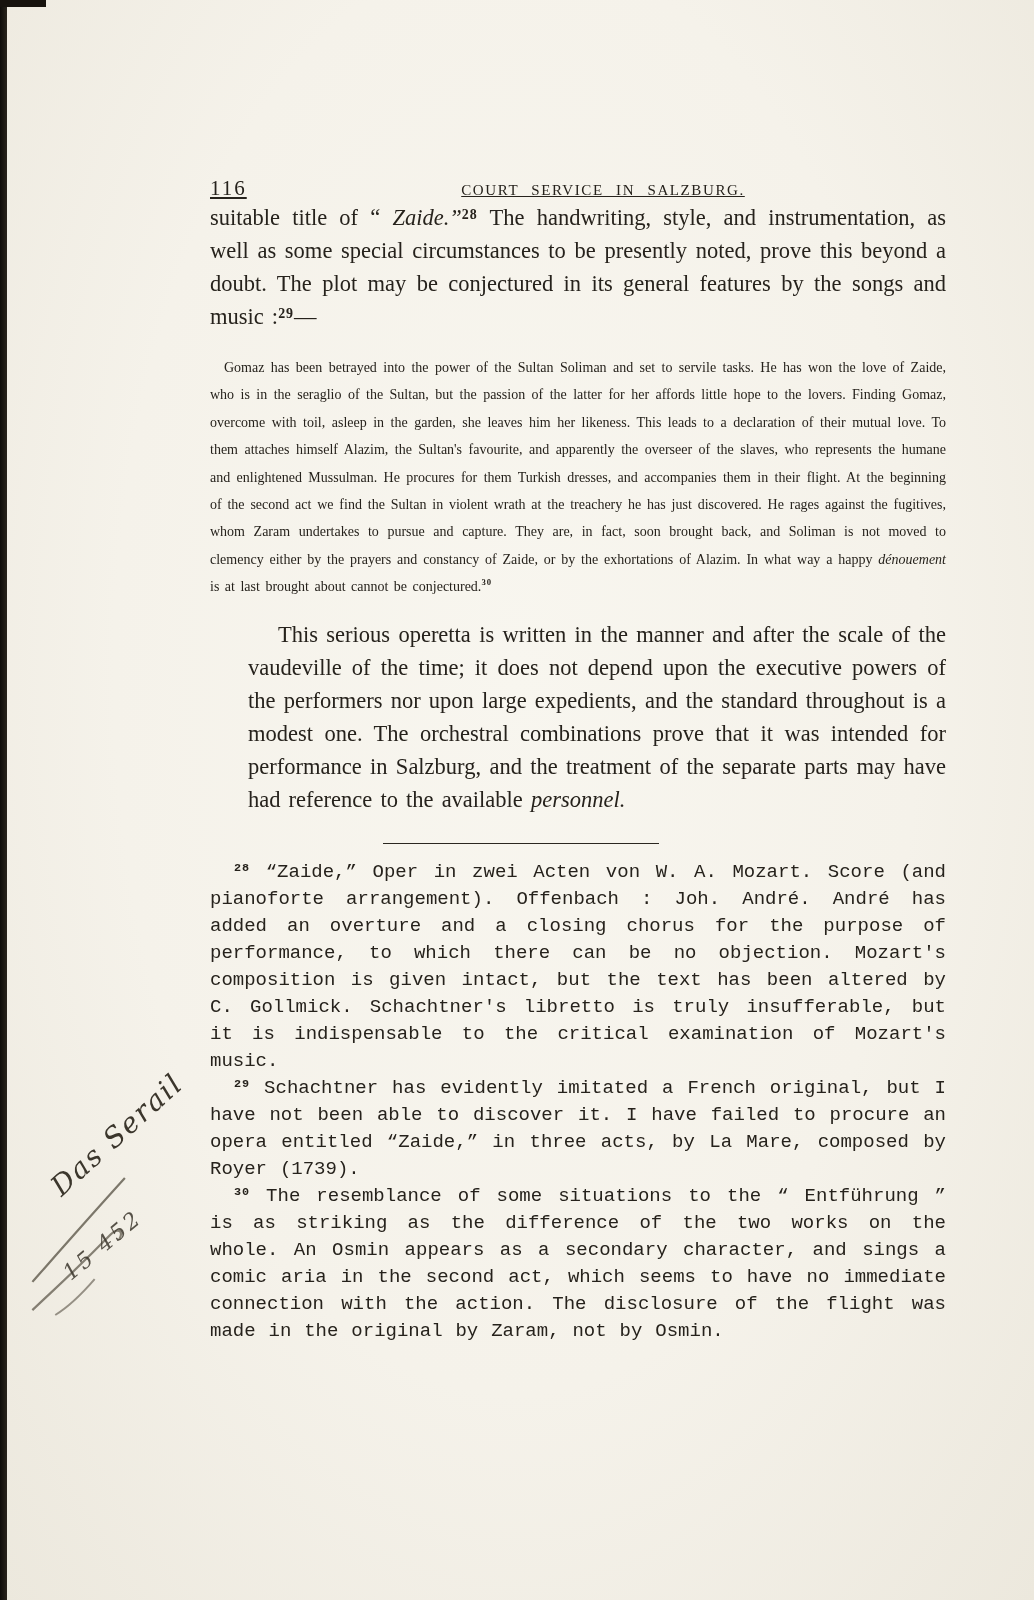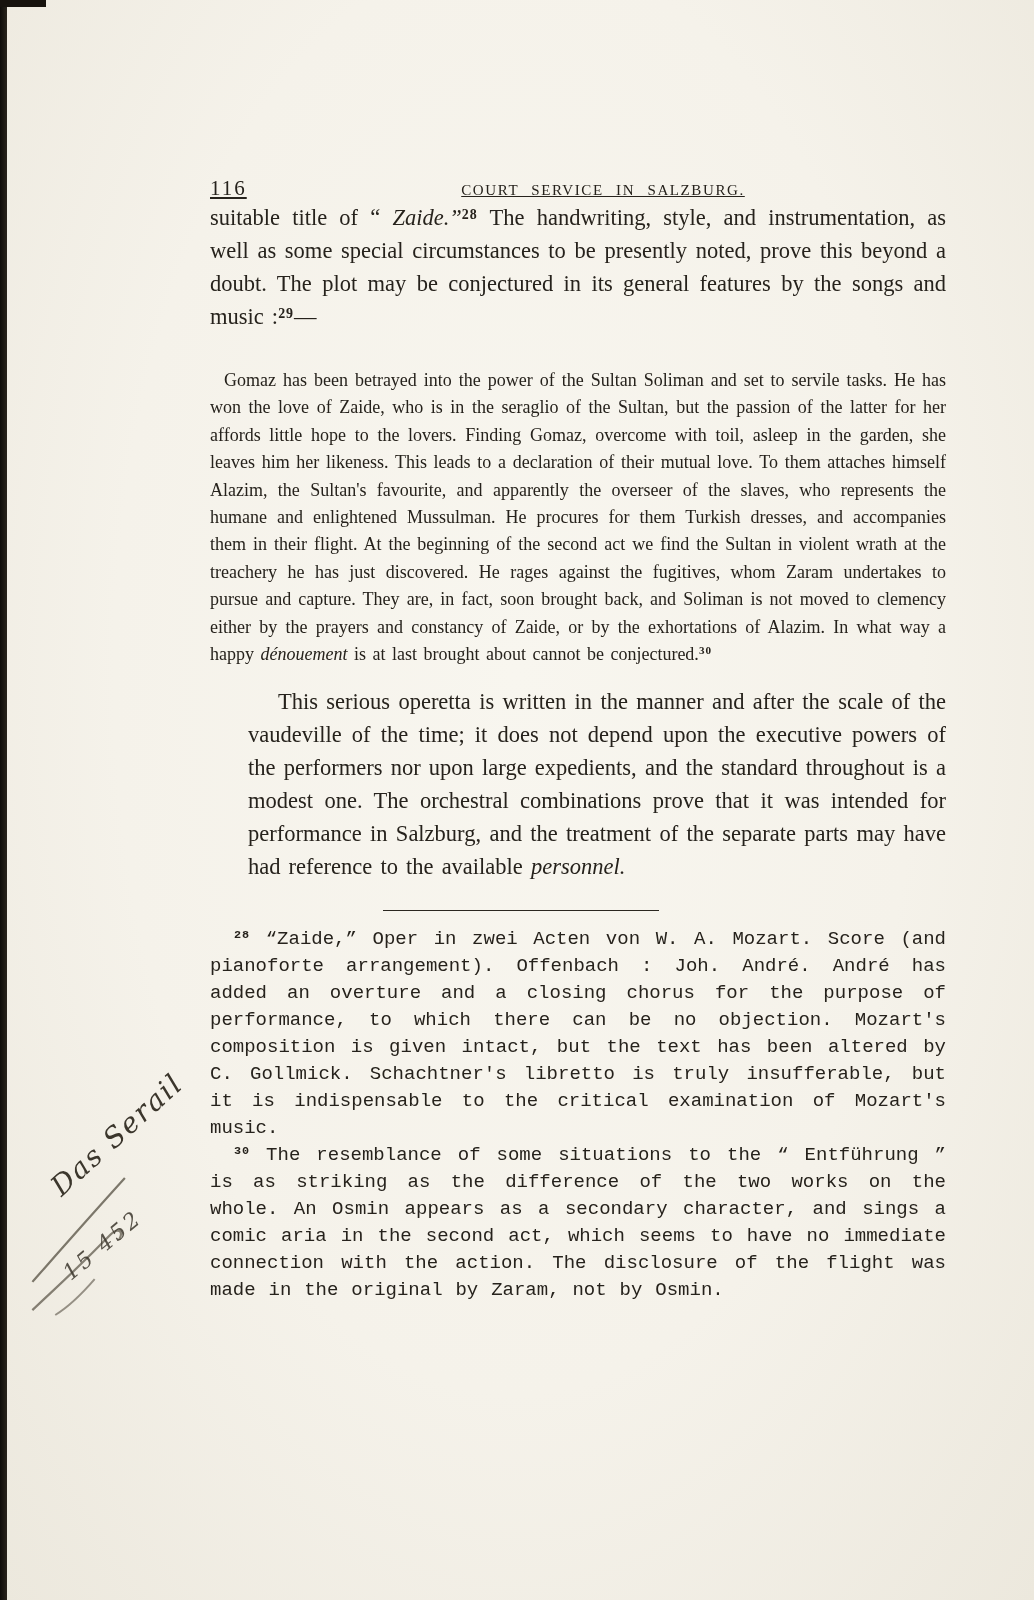--- a/index.html
+++ b/index.html
@@ -32,22 +32,22 @@
     letter-spacing: 1.6px; word-spacing: 7px;
     padding-right: 60px;
   }
   .para {
     font-size: 22.5px; line-height: 33px; text-align: justify;
     word-spacing: 2.5px;
   }
   .para-opening { }
   .para-closing { margin-top: 17px; text-indent: 30px; margin-left: 38px; }
   .quote {
-    margin-top: 34px;
-    font-size: 18px; line-height: 27.4px; text-align: justify;
+    margin-top: 21px;
+    font-size: 14px; line-height: 27.4px; text-align: justify;
     text-indent: 14px; word-spacing: 2px;
   }
   .fn-rule-wrap { margin-top: 27px; height: 2px; }
   .fn-rule {
     margin-left: 173px; width: 276px; height: 0;
     border-top: 1.6px solid #2b2720;
   }
   .footnotes { margin-top: 14px; }
   .footnote {
     font-size: 19px; line-height: 27px; text-align: justify;
@@ -85,20 +85,21 @@
   <div class="quote"><span>Gomaz has been betrayed into the power of the Sultan Soliman and set to servile tasks.  He has won the love of Zaide, who is in the seraglio of the Sultan, but the passion of the latter for her affords little hope to the lovers.  Finding Gomaz, overcome with toil, asleep in the garden, she leaves him her likeness.  This leads to a declaration of their mutual love.  To them attaches himself Alazim, the Sultan's favourite, and apparently the overseer of the slaves, who represents the humane and enlightened Mussulman.  He procures for them Turkish dresses, and accompanies them in their flight.  At the beginning of the second act we find the Sultan in violent wrath at the treachery he has just discovered.  He rages against the fugitives, whom Zaram undertakes to pursue and capture.  They are, in fact, soon brought back, and Soliman is not moved to clemency either by the prayers and constancy of Zaide, or by the exhortations of Alazim.  In what way a happy </span><span class="seg-i">dénouement</span><span> is at last brought about cannot be conjectured.</span><sup class="fnmark">30</sup></div>
 
   <div class="para para-closing"><span>This serious operetta is written in the manner and after the scale of the vaudeville of the time; it does not depend upon the executive powers of the performers nor upon large expedients, and the standard throughout is a modest one. The orchestral combinations prove that it was intended for performance in Salzburg, and the treatment of the separate parts may have had reference to the available </span><span class="seg-i">personnel.</span></div>
 
   <div class="fn-rule-wrap">
     <div class="fn-rule"></div>
   </div>
 
   <div class="footnotes">
     <div class="footnote"><sup class="fnmark">28</sup><span> “Zaide,” Oper in zwei Acten von W. A. Mozart.  Score (and pianoforte arrangement).  Offenbach : Joh. André.  André has added an overture and a closing chorus for the purpose of performance, to which there can be no objection.  Mozart's composition is given intact, but the text has been altered by C. Gollmick.  Schachtner's libretto is truly insufferable, but it is indispensable to the critical examination of Mozart's music.</span></div>
+    <div class="footnote"><sup class="fnmark">29</sup><span> Schachtner has evidently imitated a French original, but I have not been able to discover it.  I have failed to procure an opera entitled “Zaide,” in three acts, by La Mare, composed by Royer (1739).</span></div>
     <div class="footnote"><sup class="fnmark">30</sup><span> The resemblance of some situations to the “ Entführung ” is as striking as the difference of the two works on the whole.  An Osmin appears as a secondary character, and sings a comic aria in the second act, which seems to have no immediate connection with the action.  The disclosure of the flight was made in the original by Zaram, not by Osmin.</span></div>
   </div>
 
 </div>
 
 <svg class="scribble-svg" width="200" height="160" viewBox="0 0 200 160">
   <path d="M12 120 C 40 96, 70 70, 118 30" stroke="#4a4436" stroke-width="2.2" fill="none" opacity="0.7"></path>
   <path d="M8 148 C 30 132, 52 118, 96 84 C 104 78, 110 82, 104 90" stroke="#4a4436" stroke-width="2.2" fill="none" opacity="0.65"></path>
   <path d="M30 156 C 44 150, 58 140, 74 126" stroke="#4a4436" stroke-width="2" fill="none" opacity="0.55"></path>
 </svg>

